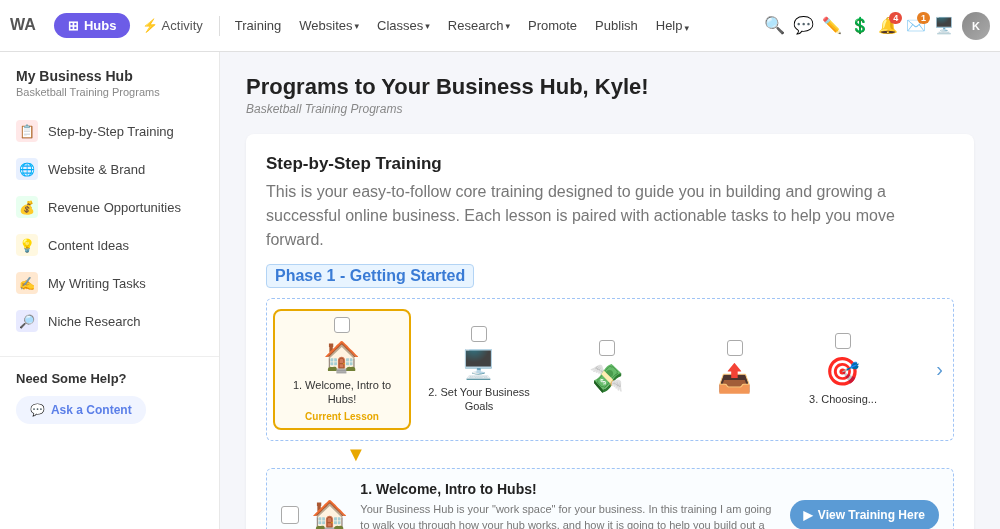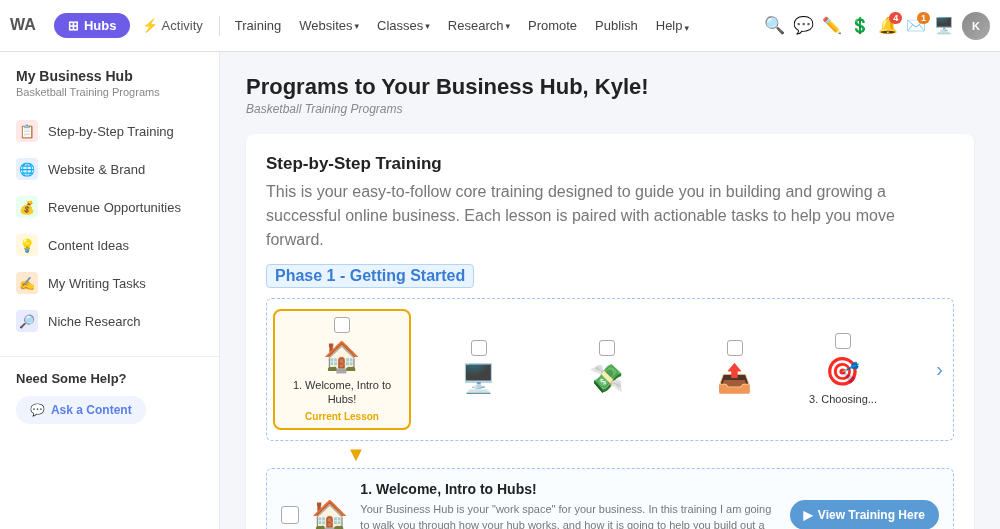--- a/index.html
+++ b/index.html
@@ -107,20 +107,21 @@
         <div style="display:flex;flex-direction:column;align-items:center;width:138px;flex-shrink:0;border:2px solid #e8a800;border-radius:8px;background:#fffbf0;padding:6px 4px;">
           <div style="width:16px;height:16px;border:1.5px solid #aaa;border-radius:3px;background:#fff;margin-bottom:6px;"></div>
           <div style="font-size:30px;margin-bottom:4px;">🏠</div>
           <div style="font-size:11px;color:#333;text-align:center;line-height:1.3;">1. Welcome, Intro to Hubs!</div>
           <div style="font-size:10px;color:#e8a800;font-weight:600;margin-top:4px;">Current Lesson</div>
         </div>
 
         <div style="display:flex;flex-direction:column;align-items:center;width:128px;flex-shrink:0;padding:6px 4px;">
           <div style="width:16px;height:16px;border:1.5px solid #aaa;border-radius:3px;background:#fff;margin-bottom:6px;"></div>
           <div style="font-size:28px;margin-bottom:4px;">🖥️</div>
+          <div style="font-size:11px;color:#333;text-align:center;line-height:1.3;">2. Set Your Business Goals</div>
         </div>
 
         <div style="display:flex;flex-direction:column;align-items:center;width:120px;flex-shrink:0;padding:6px 4px;">
           <div style="width:16px;height:16px;border:1.5px solid #aaa;border-radius:3px;background:#fff;margin-bottom:6px;"></div>
           <div style="font-size:28px;margin-bottom:4px;">💸</div>
         </div>
 
         <div style="display:flex;flex-direction:column;align-items:center;width:128px;flex-shrink:0;padding:6px 4px;">
           <div style="width:16px;height:16px;border:1.5px solid #aaa;border-radius:3px;background:#fff;margin-bottom:6px;"></div>
           <div style="font-size:28px;margin-bottom:4px;">📤</div>

